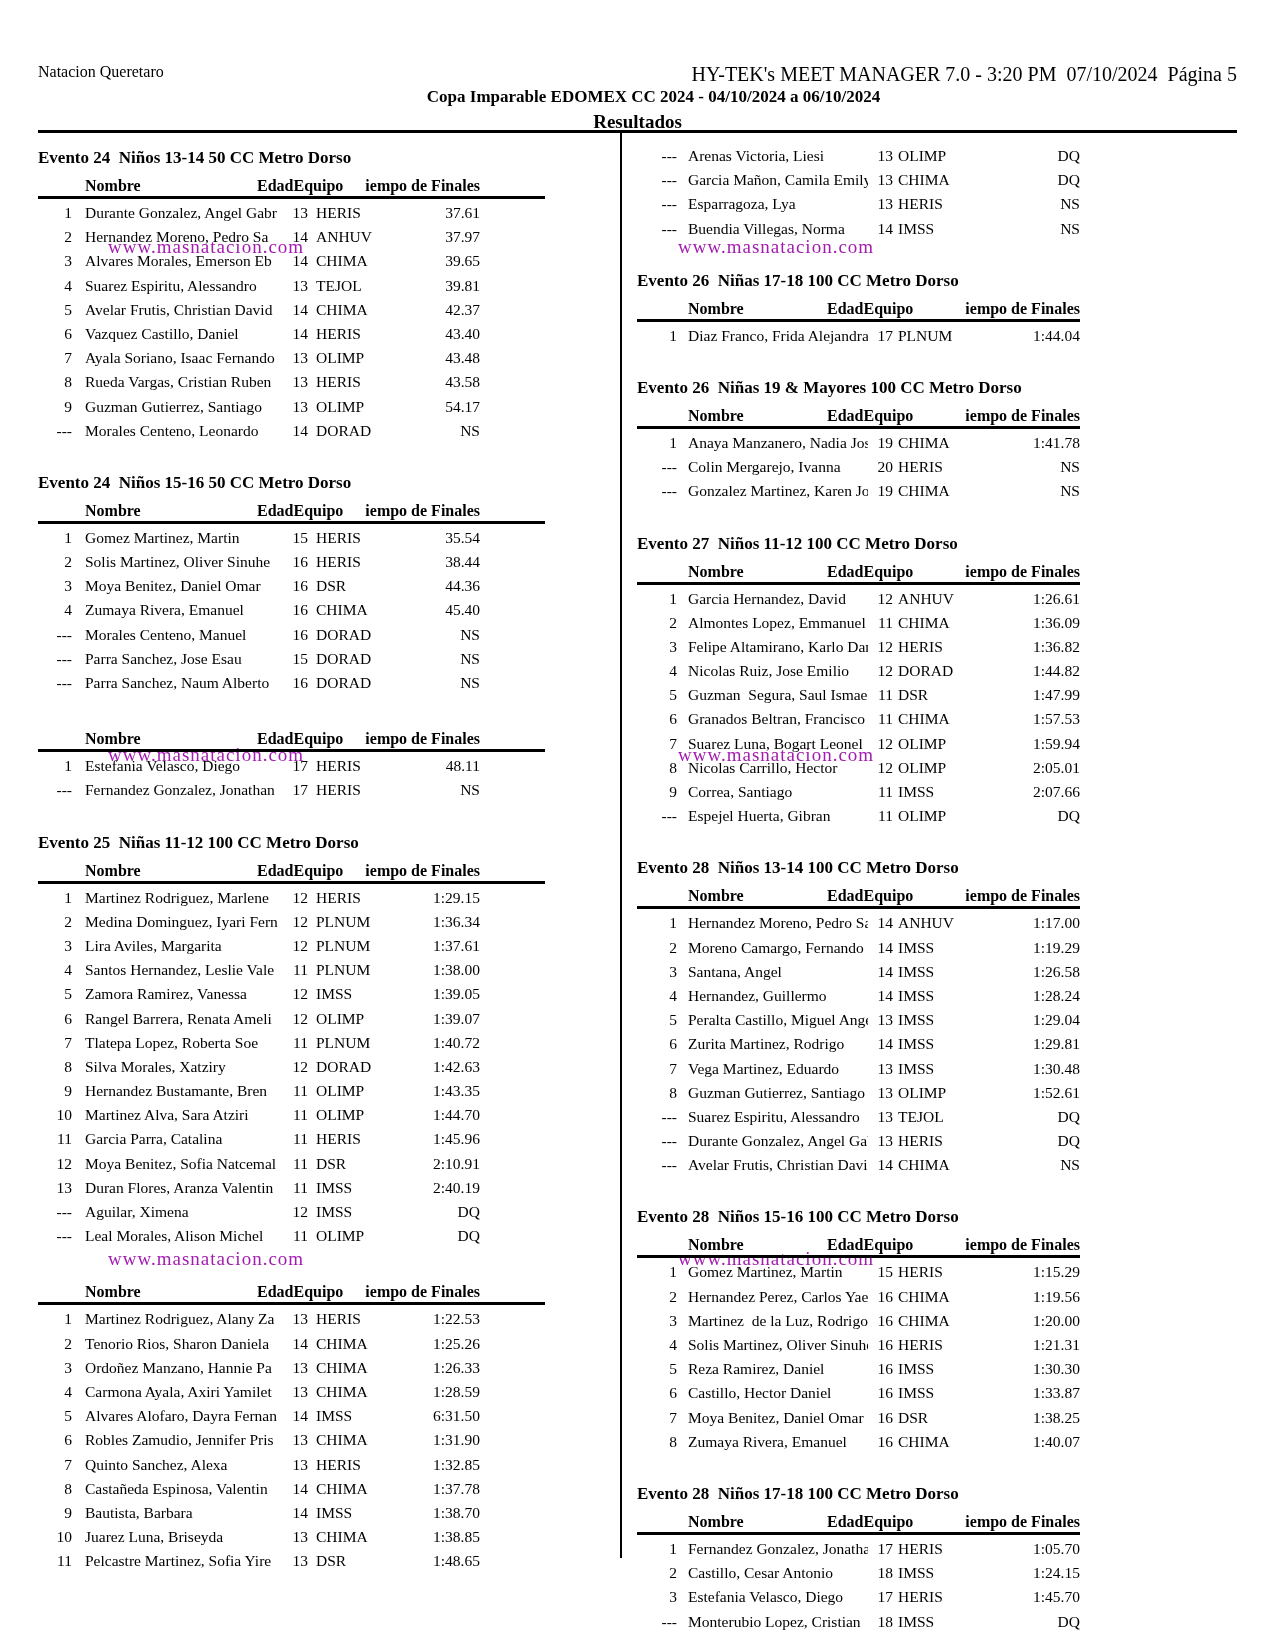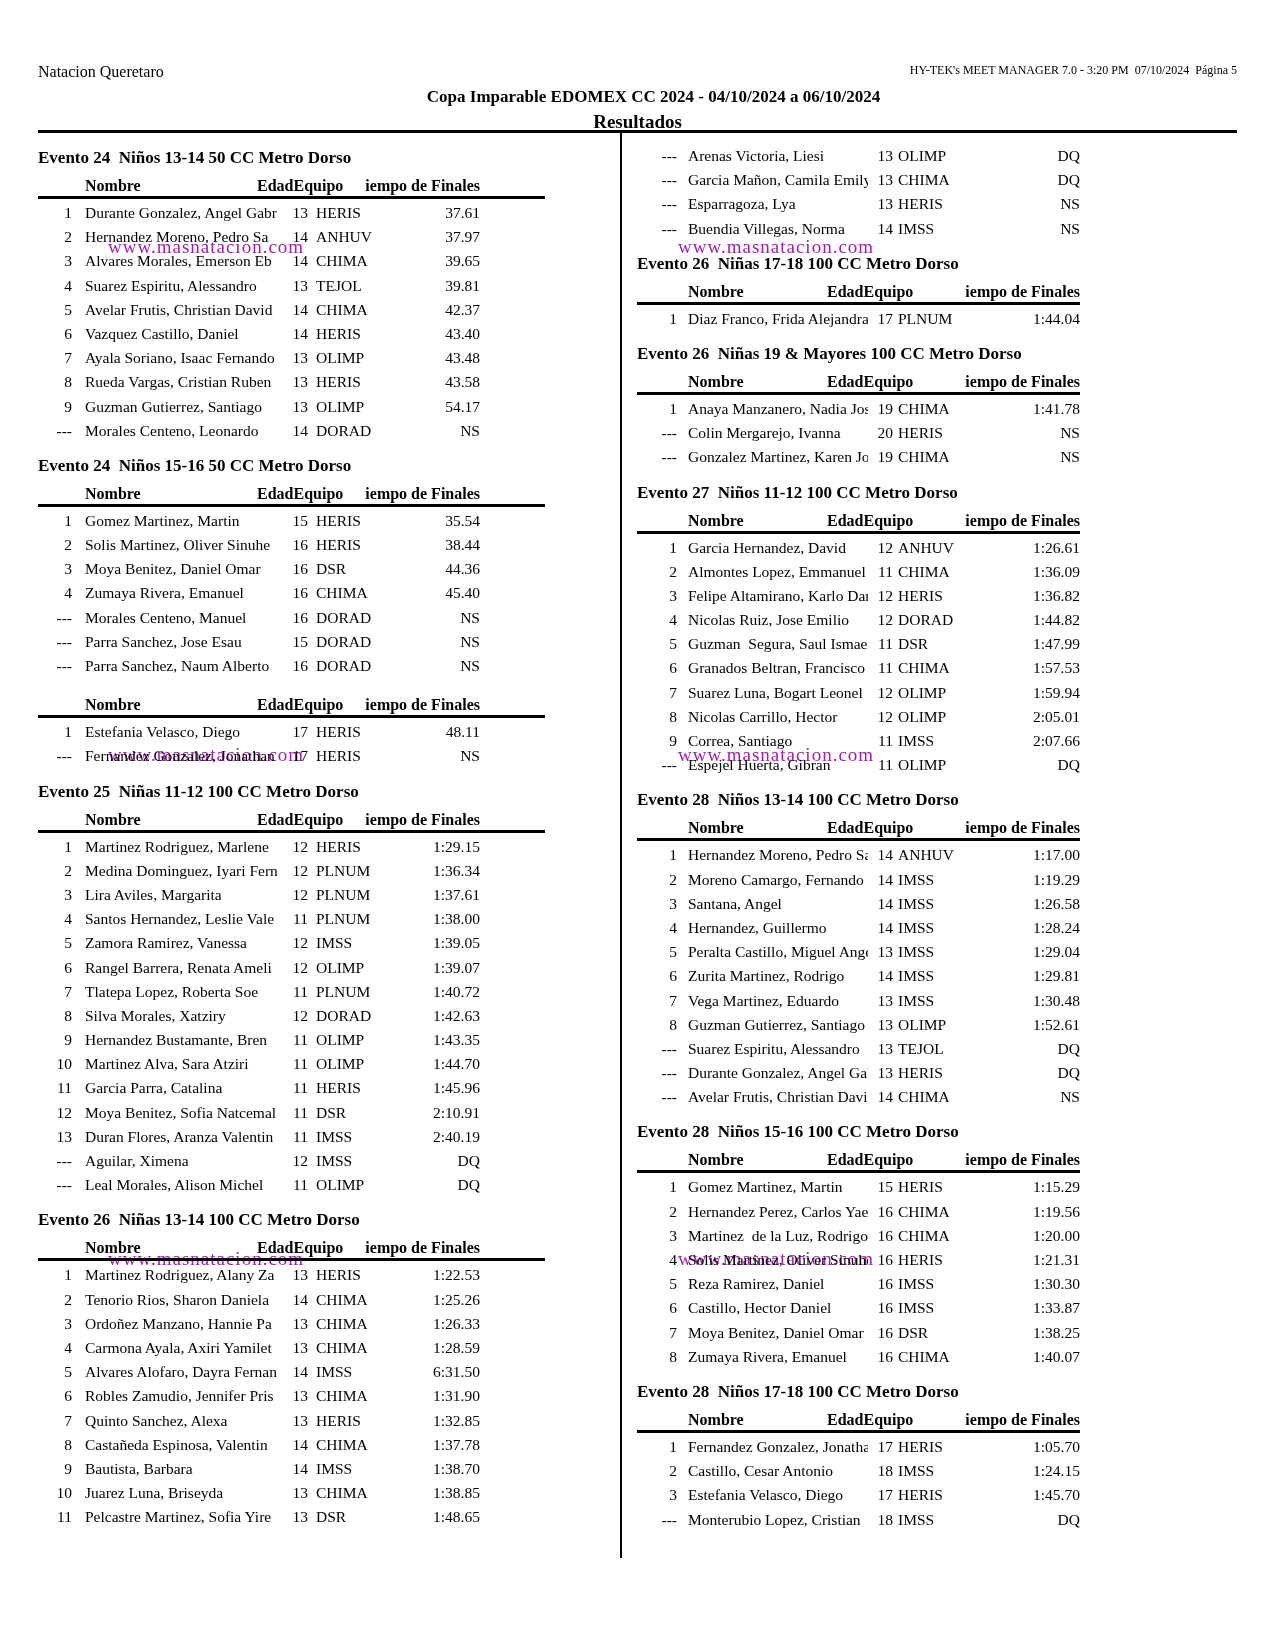--- a/index.html
+++ b/index.html
@@ -4,30 +4,30 @@
 <style>
   html,body{margin:0;padding:0;}
   body{
     width:1275px;height:1650px;position:relative;background:#ffffff;
     font-family:"Liberation Serif","DejaVu Serif",serif;color:#000;
     overflow:hidden;
   }
   .page{position:absolute;inset:0;}
   
   .hdr-left{position:absolute;left:38px;top:63px;font-size:16px;white-space:pre;}
-  .hdr-right{position:absolute;right:38px;top:63px;font-size:12px;white-space:pre;}
+  .hdr-right{position:absolute;right:38px;top:63px;font-size:20px;white-space:pre;}
   .hdr-title{position:absolute;left:16px;top:87px;width:100%;text-align:center;font-weight:bold;font-size:17px;white-space:pre;}
   .hdr-subtitle{position:absolute;left:0;top:111px;width:100%;text-align:center;font-weight:bold;font-size:19px;}
   .rule{position:absolute;left:38px;right:38px;top:130px;height:3px;background:#000;}
   .divider{position:absolute;left:620px;top:133px;width:2px;height:1425px;background:#000;}
   
   .col{position:absolute;top:140px;}
   .col-left{left:38px;width:507px;}
   .col-right{left:637px;width:443px;}
-  .section{margin-top:13px;}
+  .section{margin-top:30px;}
   .col-left .section:first-child{margin-top:8px;}
   .col-right .section:first-child{margin-top:2px;}
   .section.no-title{margin-top:2px;}
   .ev-title{font-size:17px;font-weight:bold;margin:0 0 4px 0;white-space:pre;}
   .thead{position:relative;height:24px;border-bottom:3px solid #000;font-weight:bold;font-size:16px;}
   .th-name{position:absolute;left:47px;bottom:1px;text-align:right;}
   .th-ageteam{position:absolute;left:219px;bottom:1px;}
   .th-time{position:absolute;right:65px;bottom:1px;}
   .col-right .th-name{left:51px;}
   .col-right .th-ageteam{left:190px;}
@@ -378,21 +378,20 @@
     <span class="c-rank">---</span>
     <span class="c-name">Leal Morales, Alison Michel</span>
     <span class="c-age">11</span>
     <span class="c-team">OLIMP</span>
     <span class="c-time">DQ</span>
   </div>
 </div>
   </section>
 
   <section class="section">
-    <h2 class="ev-title">Evento 26  Niñas 13-14 100 CC Metro Dorso</h2>
     <div class="thead">
       <span class="th-name">Nombre</span>
       <span class="th-ageteam">EdadEquipo</span>
       <span class="th-time">iempo de Finales</span>
     </div>
     <div class="rows">
   <div class="row">
     <span class="c-rank">1</span>
     <span class="c-name">Martinez Rodriguez, Alany Za</span>
     <span class="c-age">13</span>

